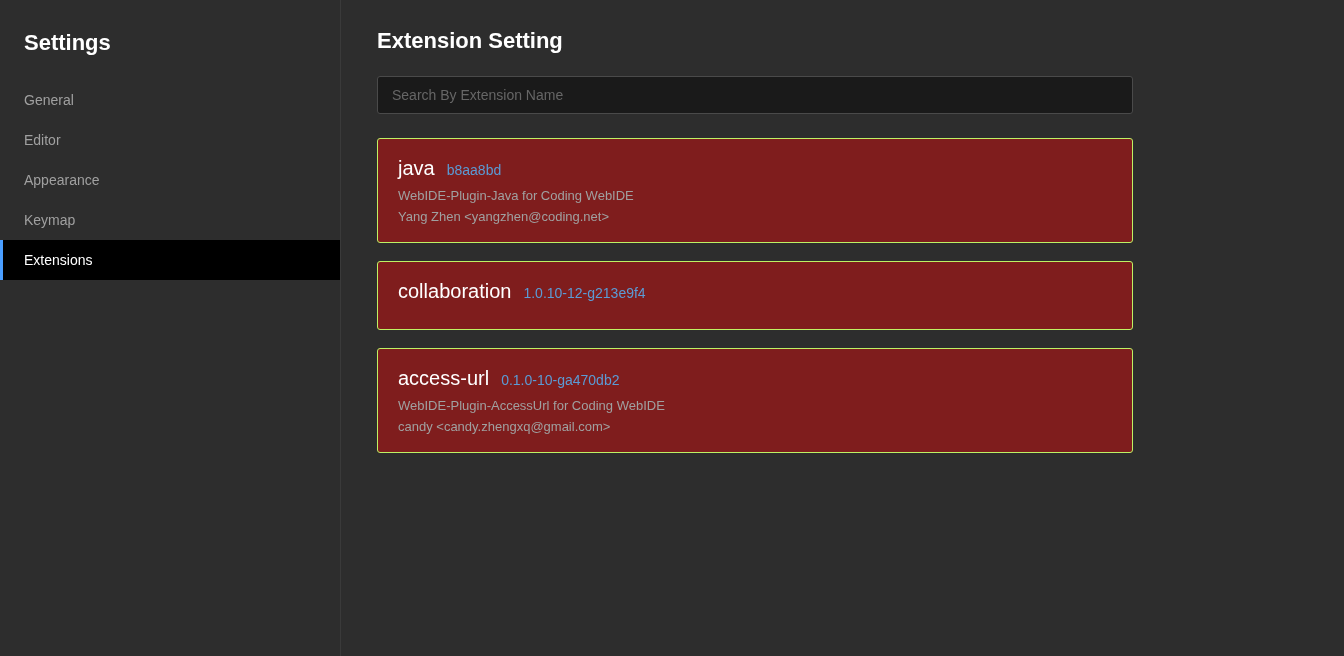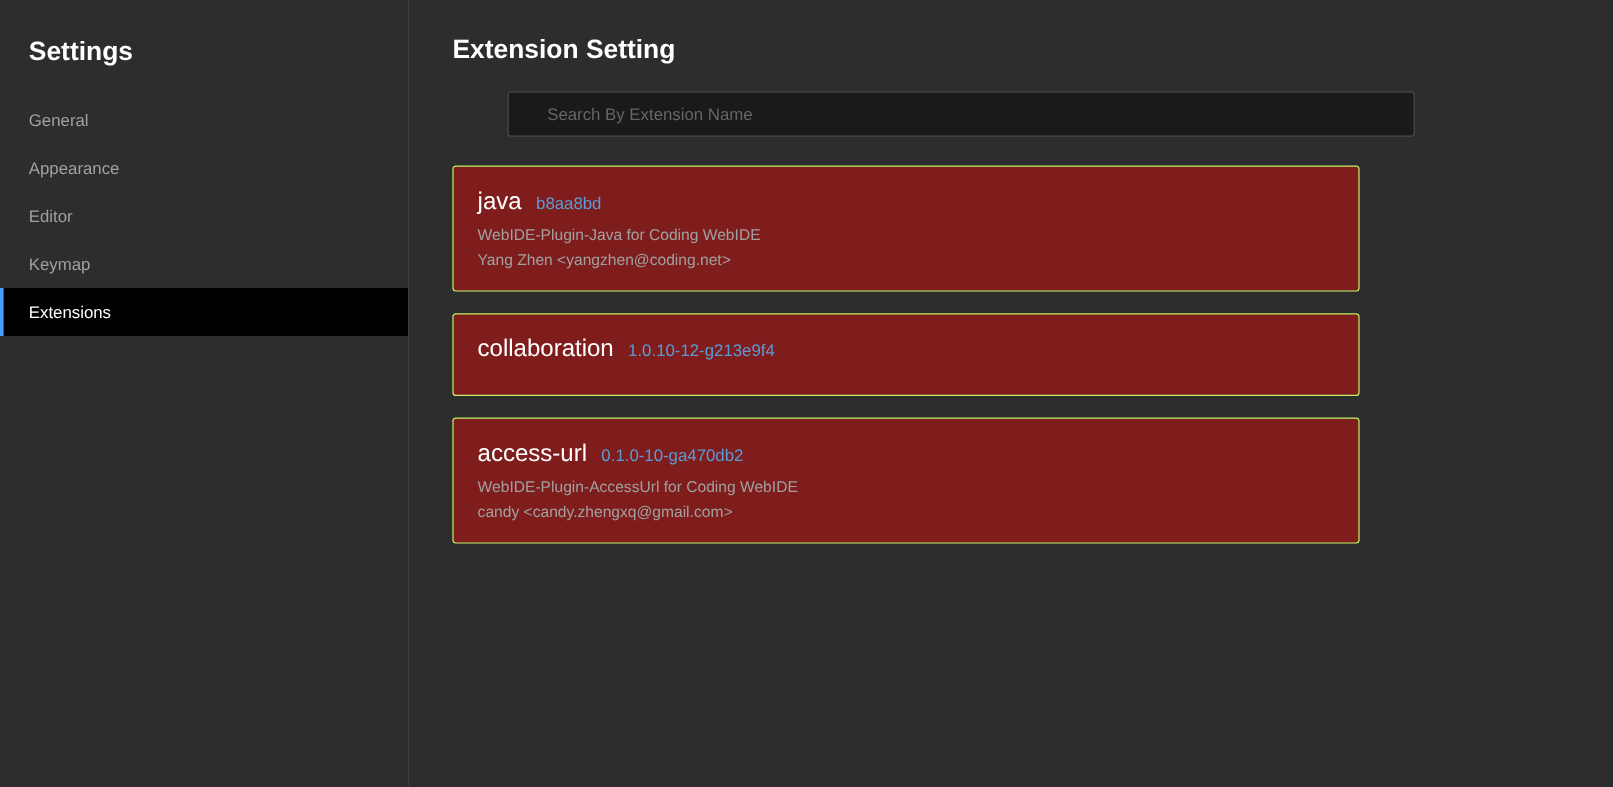--- a/index.html
+++ b/index.html
@@ -68,26 +68,25 @@
       font-weight: 700;
       margin-bottom: 22px;
     }
 
     .search-box {
       width: 100%;
       max-width: 756px;
       background-color: #1a1a1a;
       border: 1px solid #4a4a4a;
       border-radius: 3px;
-      padding: 10px 32px;
+      padding: 10px 14px;
       color: #737373;
       font-size: 14px;
       outline: none;
       margin-bottom: 24px;
-      margin-left: 46px;
     }
 
     .search-box::placeholder {
       color: #666666;
     }
 
     .extension-card {
       max-width: 756px;
       border: 1px solid #bef264;
       border-radius: 3px;
@@ -128,24 +127,24 @@
 </head>
 <body>
 
 <div class="sidebar">
   <div class="sidebar-title">Settings</div>
 
   <div class="sidebar-item">
     <span>General</span>
   </div>
   <div class="sidebar-item">
-    <span>Appearance</span>
+    <span>Editor</span>
   </div>
   <div class="sidebar-item">
-    <span>Editor</span>
+    <span>Appearance</span>
   </div>
   <div class="sidebar-item">
     <span>Keymap</span>
   </div>
   <div class="sidebar-item active">
     <span>Extensions</span>
   </div>
 </div>
 
 <div class="main-content">

